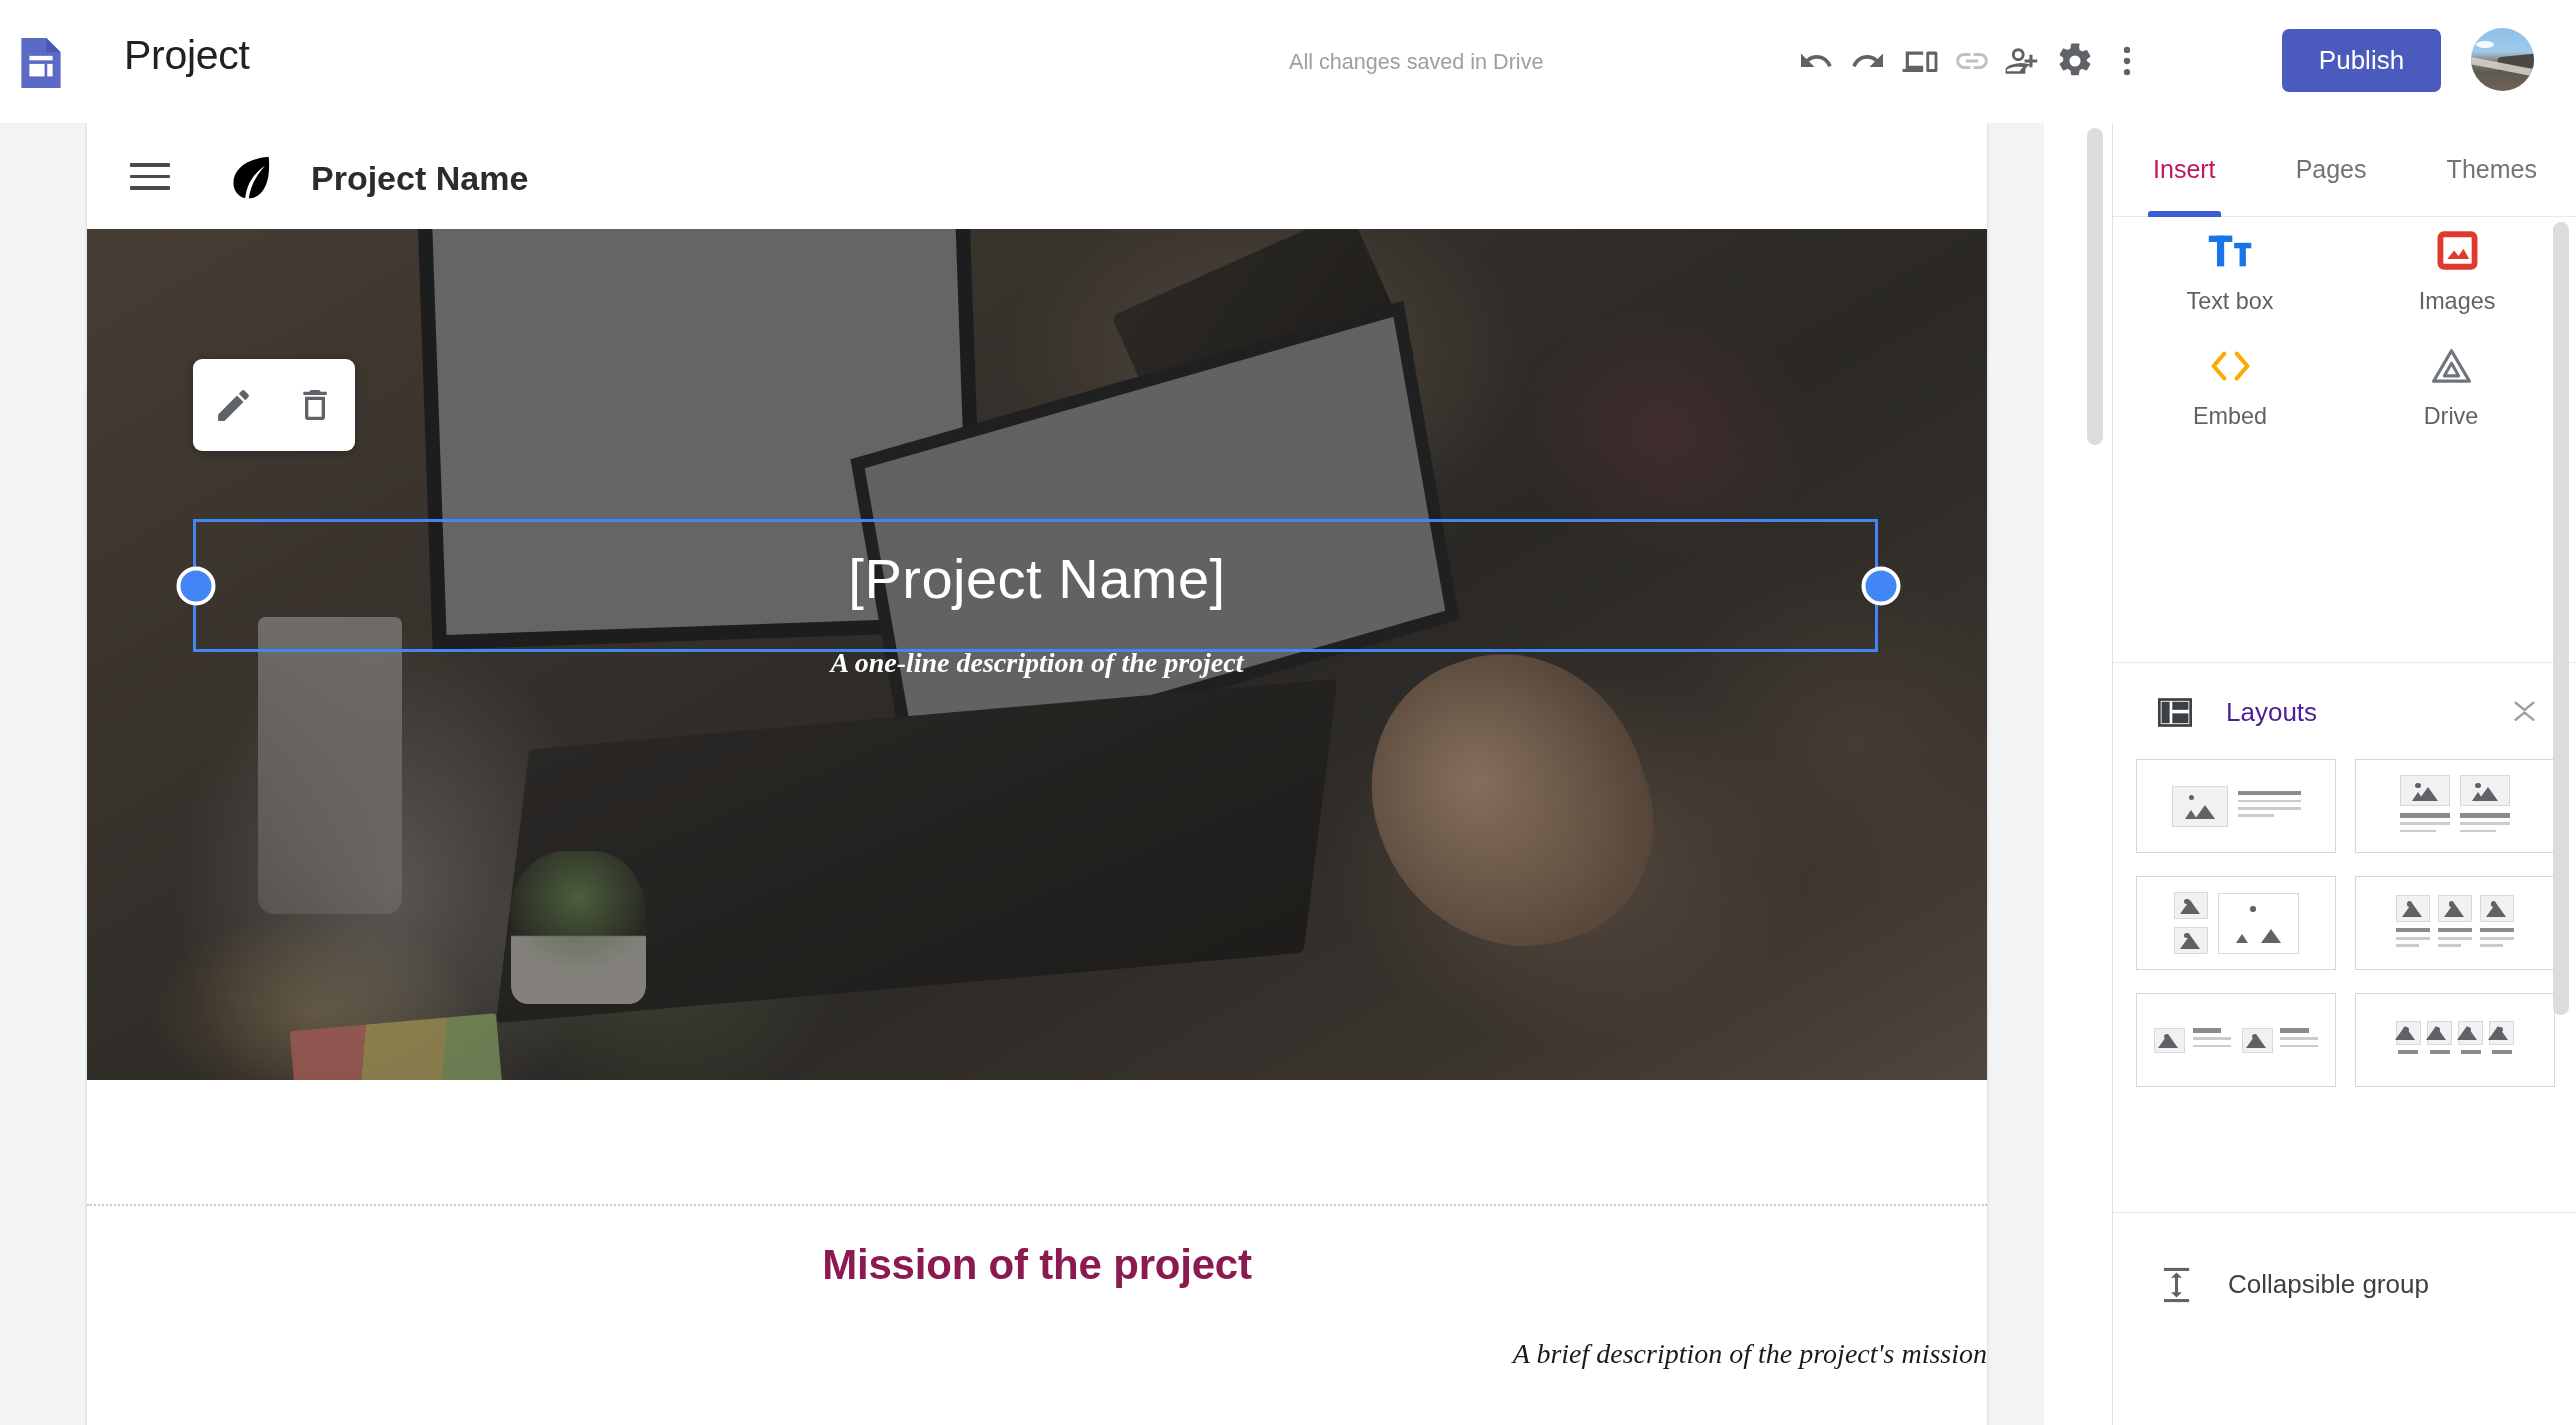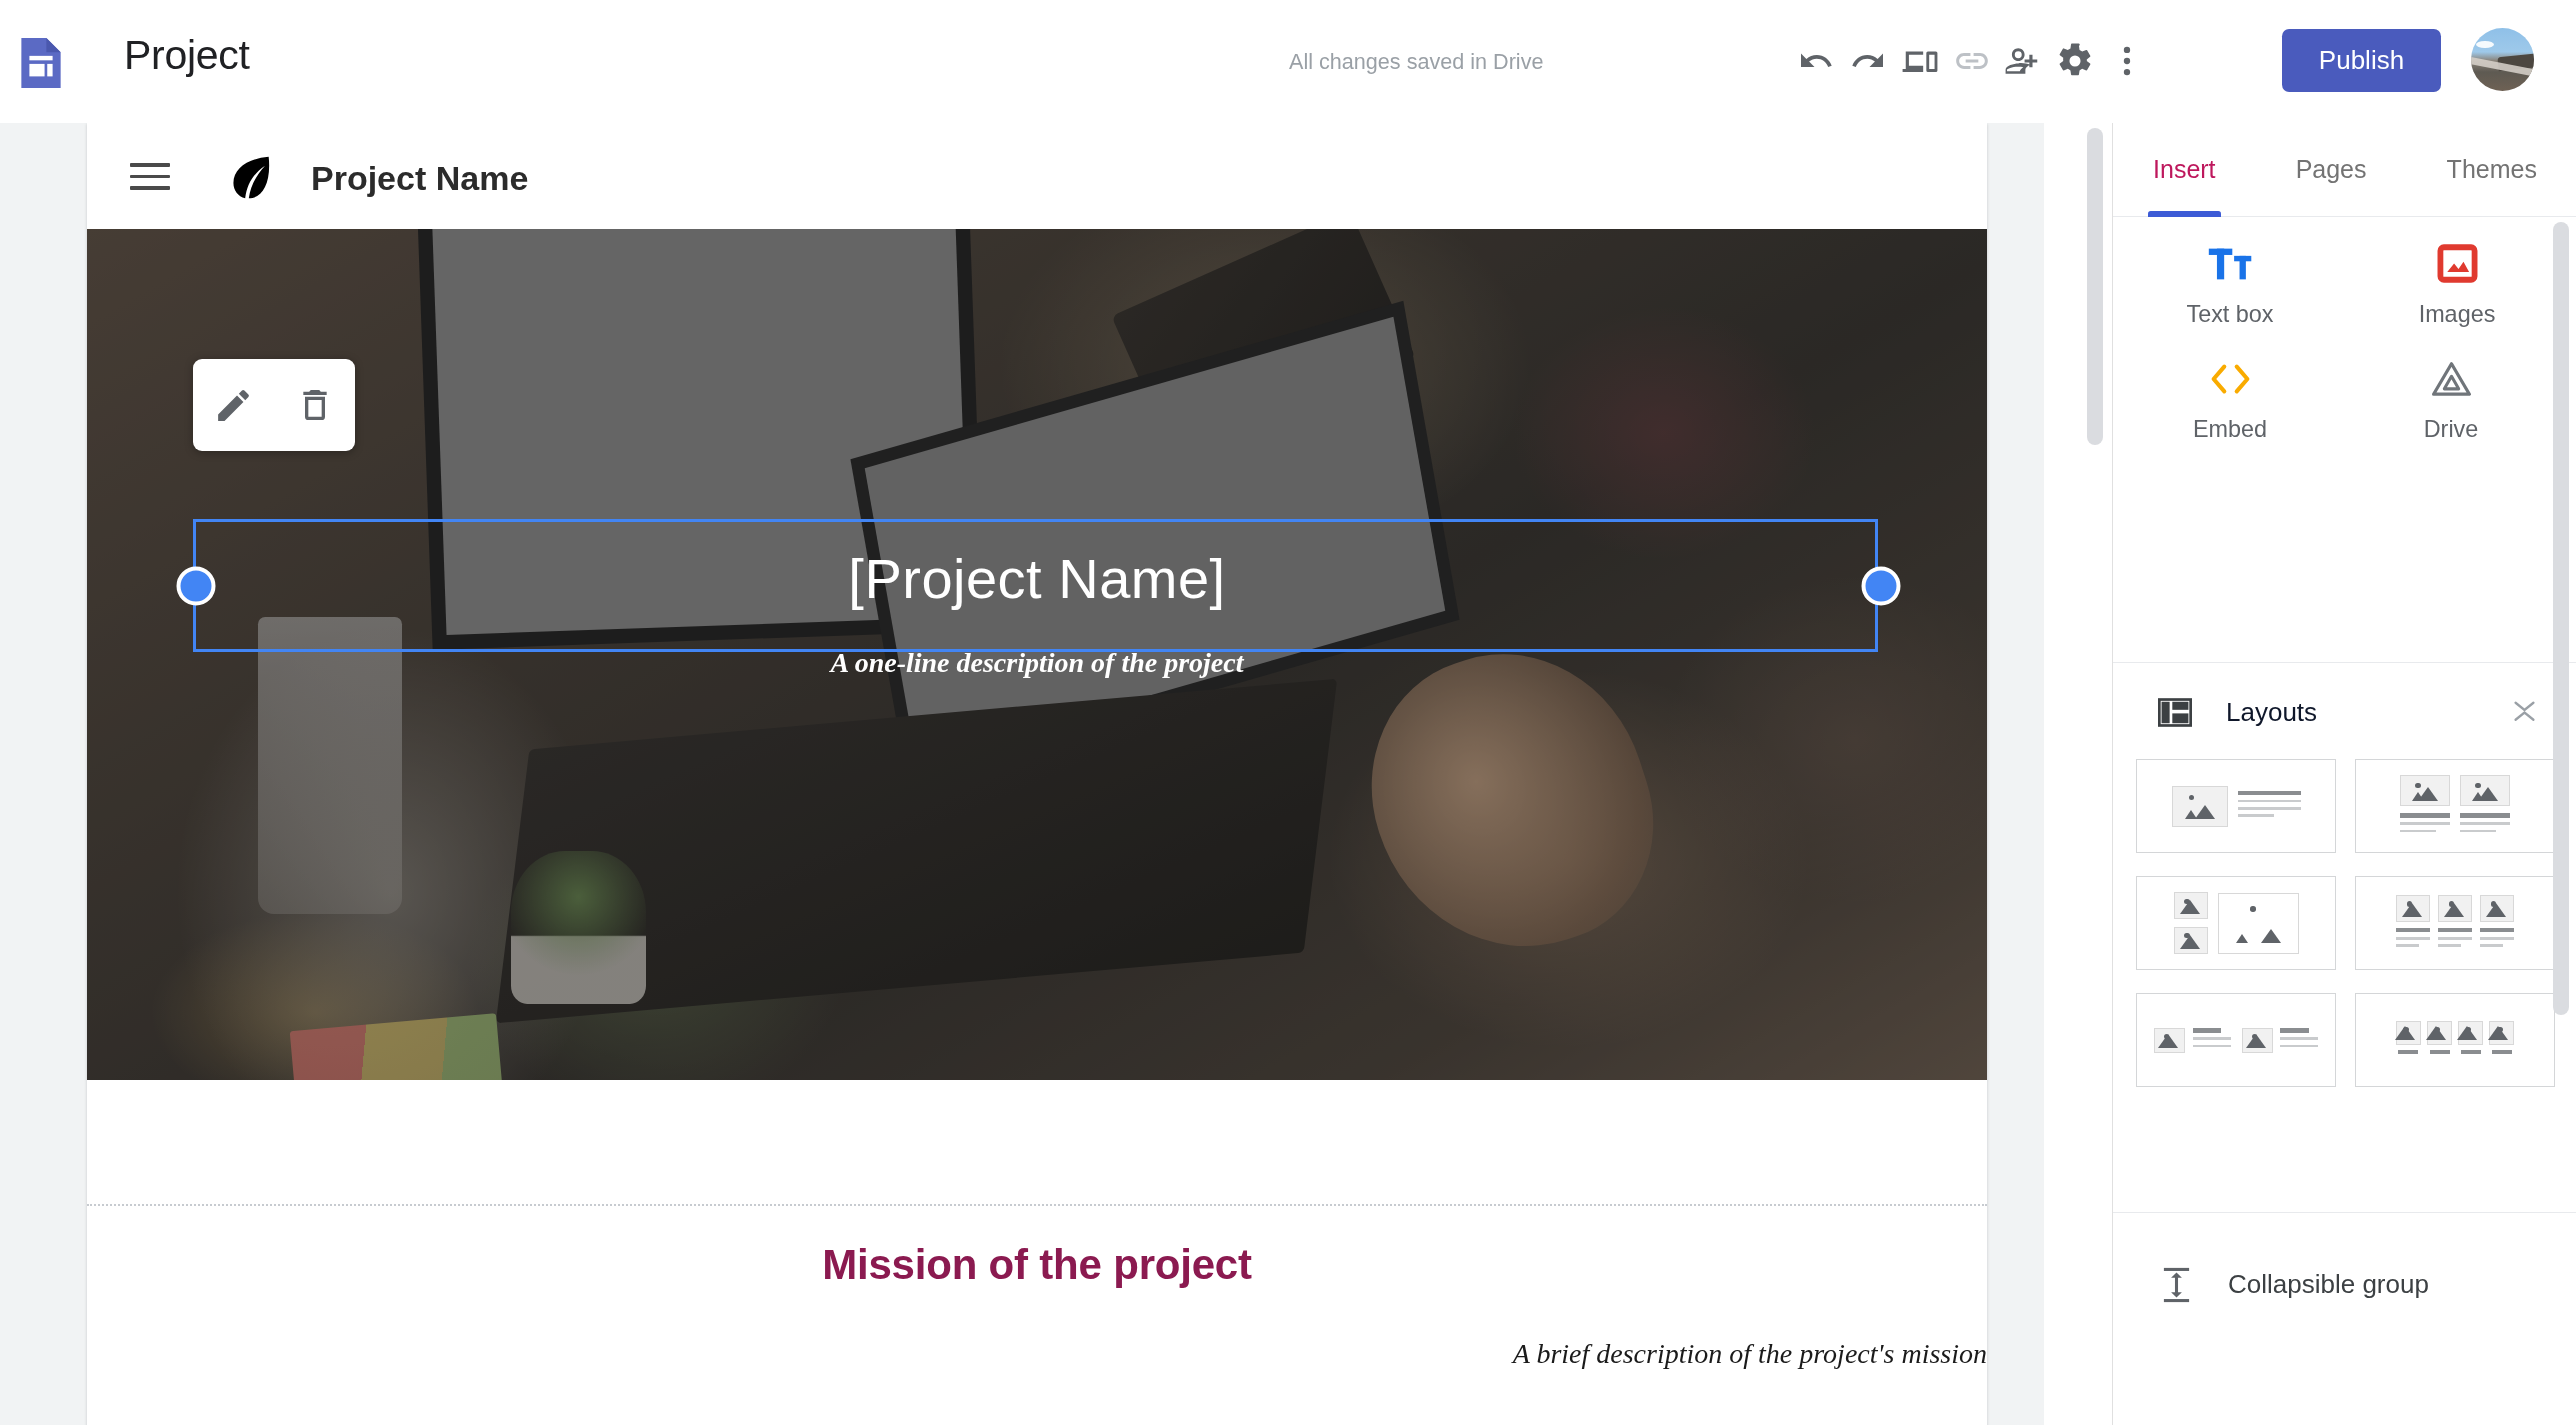--- a/index.html
+++ b/index.html
@@ -269,35 +269,35 @@
     content: ""; position: absolute; left: 0; right: 0; bottom: 0;
     height: 5.4px; background: #3c5bd6; border-radius: 2.7px 2.7px 0 0;
   }
 
   #insert-grid {
     position: absolute; left: 0; top: 94px;
     width: 464px; height: 231px;
   }
   .insert-item {
     position: absolute; width: 216px; height: 115px;
-    display: flex; flex-direction: column; align-items: center; justify-content: center;
+    display: flex; flex-direction: column; align-items: center; 
     cursor: pointer;
   }
   .insert-item .ii-icon { height: 49px; display: flex; align-items: center; justify-content: center; }
   .insert-item .ii-label { margin-top: 12.6px; font-size: 23.4px; color: #5f6368; }
 
   #panel-divider-1 {
     position: absolute; left: 0; top: 539px; width: 464px; height: 0.9px; background: #e8eaed;
   }
   #layouts-header {
     position: absolute; left: 0; top: 550px; width: 464px; height: 78px;
     display: flex; align-items: center; cursor: pointer;
   }
   #layouts-icon { margin-left: 45px; width: 34px; height: 29px; }
-  #layouts-label { margin-left: 34px; font-size: 26px; color: #0f172a; }
+  #layouts-label { margin-left: 34px; font-size: 26px; color: #4c1d95; }
   #layouts-chevron { position: absolute; right: 40px; top: 27px; width: 25px; height: 23.4px; cursor: pointer; }
 
   #layout-grid { position: absolute; left: 0; top: 636px; width: 464px; height: 442px; }
   .layout-card {
     position: absolute; width: 200px; height: 94px;
     border: 0.9px solid #d4d6d8; background: #ffffff;
     display: flex; align-items: center; justify-content: center; cursor: pointer;
   }
   .ph-img {
     background: #f1f1f1; display: flex; align-items: flex-end; justify-content: center;

